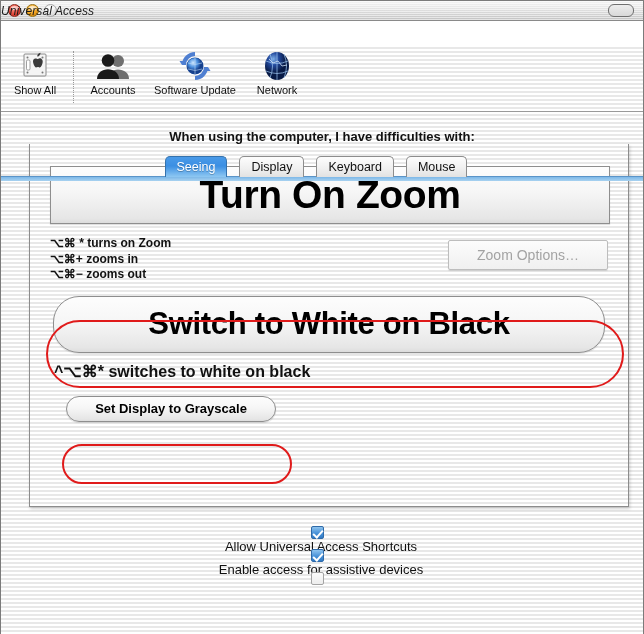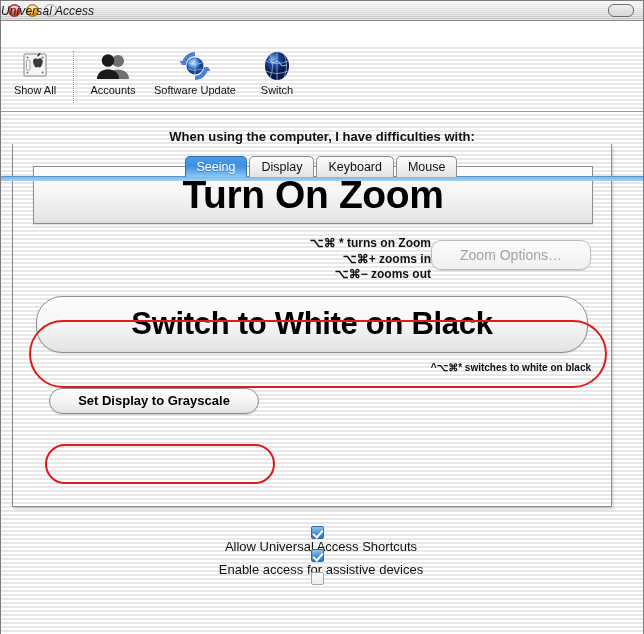--- a/index.html
+++ b/index.html
@@ -181,49 +181,48 @@
     display: flex;
     align-items: center;
     justify-content: center;
     font-size: 12.5px;
     color: #111;
     border: 1px solid #8d8d8d;
     border-bottom: none;
     border-top-left-radius: 5px;
     border-top-right-radius: 5px;
     background: linear-gradient(to bottom, #fdfdfd 0%, #f0f0f0 55%, #e2e2e2 100%);
-    margin-right: 2px;
+    margin-right: 12px;
   }
   .tab.active {
     background: linear-gradient(to bottom, #4a9ae8 0%, #3b8fe3 45%, #8fc8f2 100%);
     color: #ffffff;
     border-color: #3472ad;
     text-shadow: 0 1px 0 rgba(0,0,0,0.25);
   }
   #tab-underline {
     position: relative;
     height: 4px;
     margin-top: -1px;
     background: linear-gradient(to bottom, #7db8e8, #a8d2f0);
     border-top: 1px solid #5a94c8;
     z-index: 2;
   }
 
   
   #panel {
     position: absolute;
-    left: 11px;
+    left: 28px;
     top: 32px;
     width: 600px;
     height: 363px;
     box-sizing: border-box;
     border: 1px solid #8c8c8c;
     border-top: none;
     box-shadow: 1px 2px 3px rgba(0,0,0,0.18);
-    text-align: right;
   }
   #panel-inner {
     position: relative;
     width: 100%;
     height: 100%;
     padding: 22px 20px 0 20px;
     box-sizing: border-box;
   }
 
   
@@ -257,36 +256,36 @@
     line-height: 15.5px;
     color: #111;
     flex: 1;
   }
   #btn-zoom-options {
     width: 160px;
     height: 30px;
     font-size: 14px;
     color: #a3a3a3;
     border-color: #bdbdbd;
-    border-radius: 10px;
+    border-radius: 2px;
     margin-top: 4px;
     background: linear-gradient(to bottom, #fcfcfc, #f0f0f0);
   }
   #btn-wob {
     position: relative;
     width: 552px;
     height: 57px;
     margin: 13px auto 0 auto;
     font-size: 31px;
     font-weight: bold;
     letter-spacing: -0.3px;
     border-radius: 26px;
   }
   #wob-caption {
-    font-size: 10px;
+    font-size: 16px;
     font-weight: bold;
     color: #111;
     margin-top: 9px;
     margin-left: 4px;
   }
   #btn-gray {
     width: 210px;
     height: 26px;
     margin-top: 15px;
     margin-left: 16px;
@@ -438,21 +437,21 @@
             <radialGradient id="netgrad" cx="35%" cy="25%">
               <stop offset="0%" stop-color="#7fb0e8"></stop>
               <stop offset="45%" stop-color="#234a9e"></stop>
               <stop offset="100%" stop-color="#081a45"></stop>
             </radialGradient>
           </defs>
           <path d="M5 11 q11 5 22 0 M5 21 q11 5 22 0 M16 2 v28 M9 4 q5 12 0 24 M23 4 q5 12 0 24" stroke="#9cc4ef" stroke-width="0.9" fill="none" opacity="0.8"></path>
           <path d="M8 9 l4 4 l5 -2 l4 5 l5 -1" stroke="#d8e9fb" stroke-width="0.9" fill="none" opacity="0.85"></path>
         </svg>
       </div>
-      <div class="tb-label">Switch</div>
+      <div class="tb-label">Network</div>
     </div>
 
   </div>
 
   <div id="prefs-body" class="pinstripe">
 
     <div id="prompt">When using the computer, I have difficulties with:</div>
 
     <div id="tabs">
       <div class="tab active">

